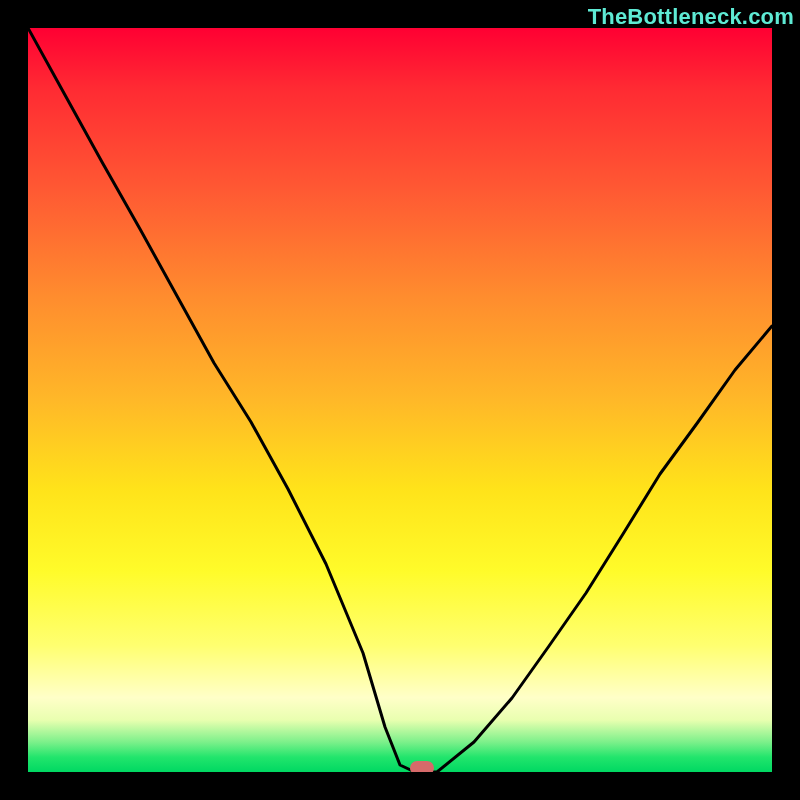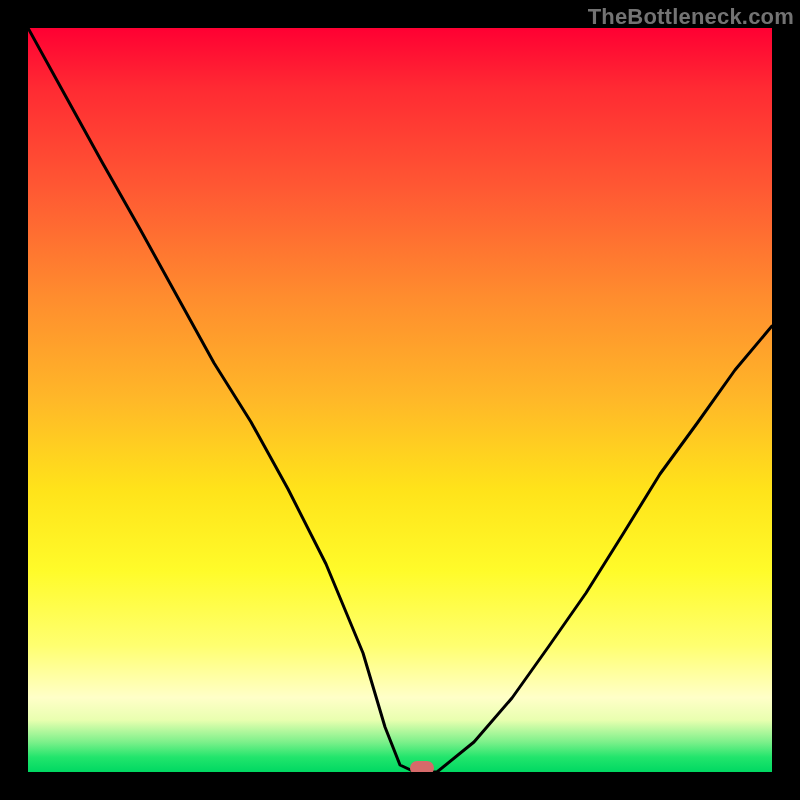--- a/index.html
+++ b/index.html
@@ -58,21 +58,21 @@
     background: #d66a6a;
     transform: translate(-50%, -50%);
   }
   .watermark {
     position: absolute;
     top: 4px;
     right: 6px;
     font-family: Arial, Helvetica, sans-serif;
     font-size: 22px;
     font-weight: 600;
-    color: #737373;
+    color: #5eead4;
     letter-spacing: 0.2px;
   }
 </style>
 </head>
 <body>
 <div class="stage">
 
   <div class="watermark">TheBottleneck.com</div>
 
   <div class="plot">

